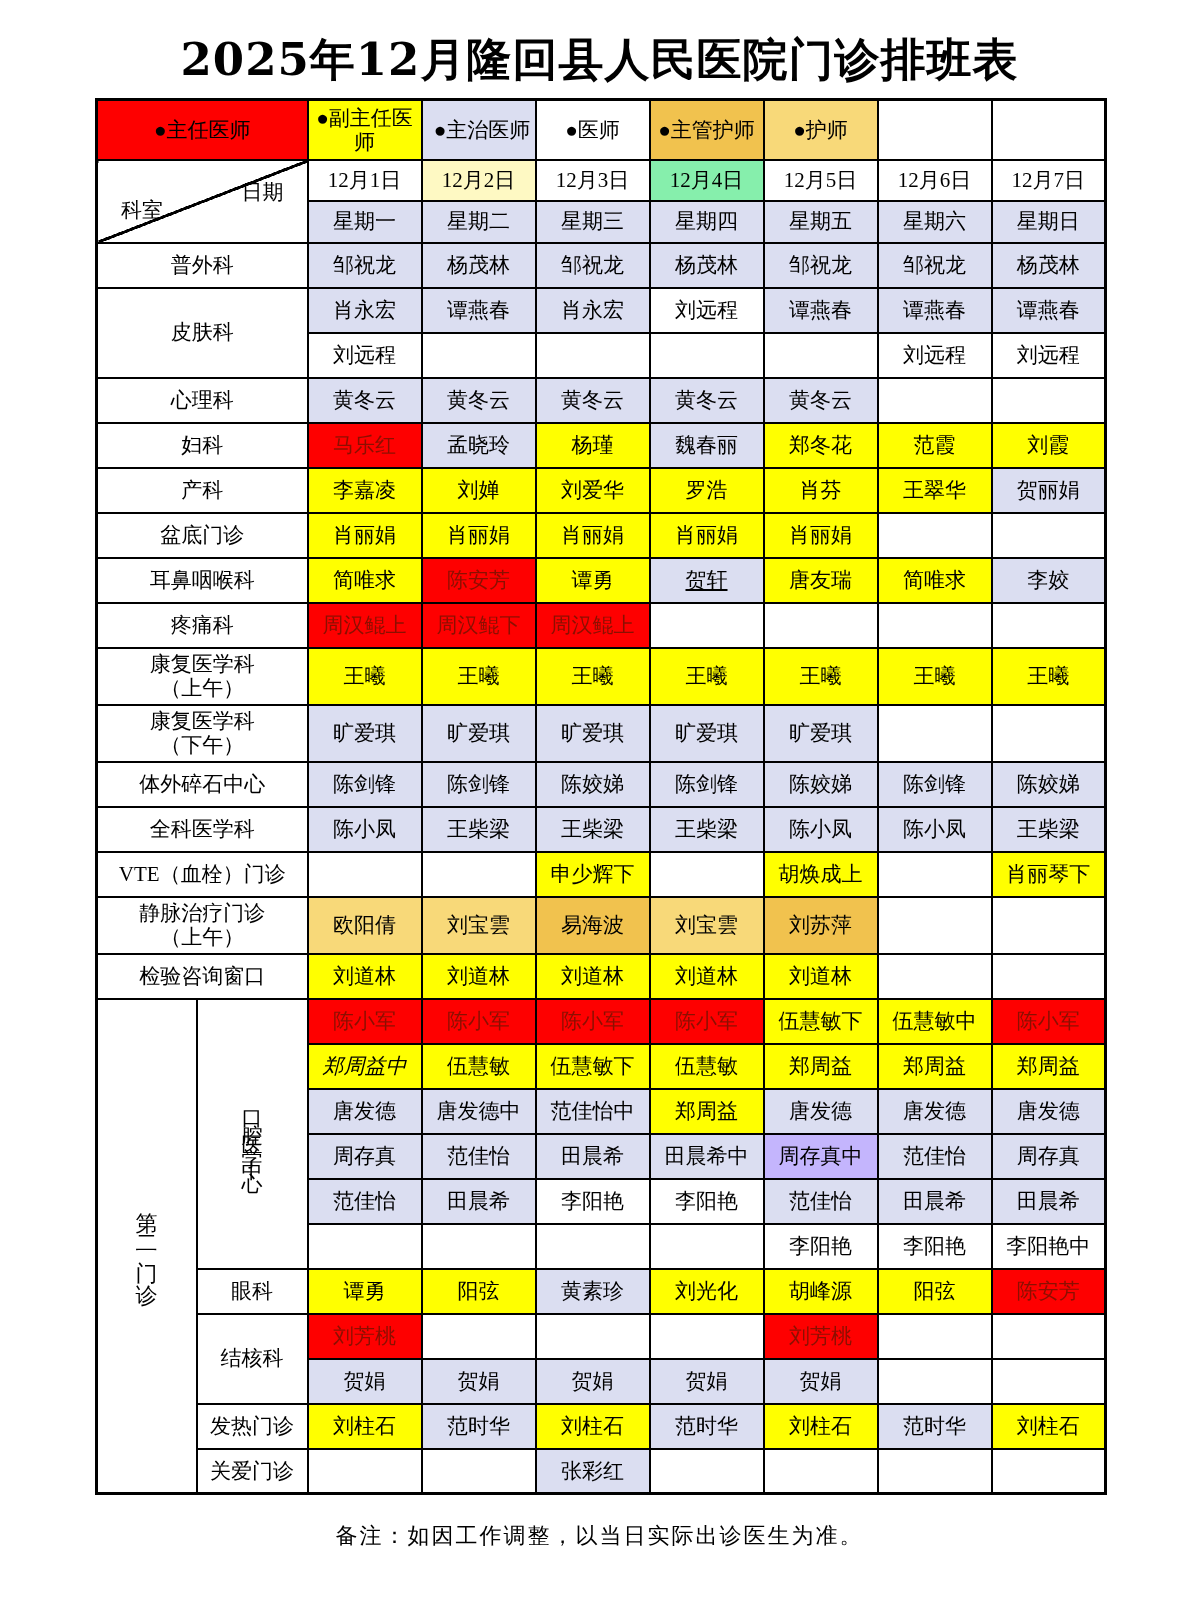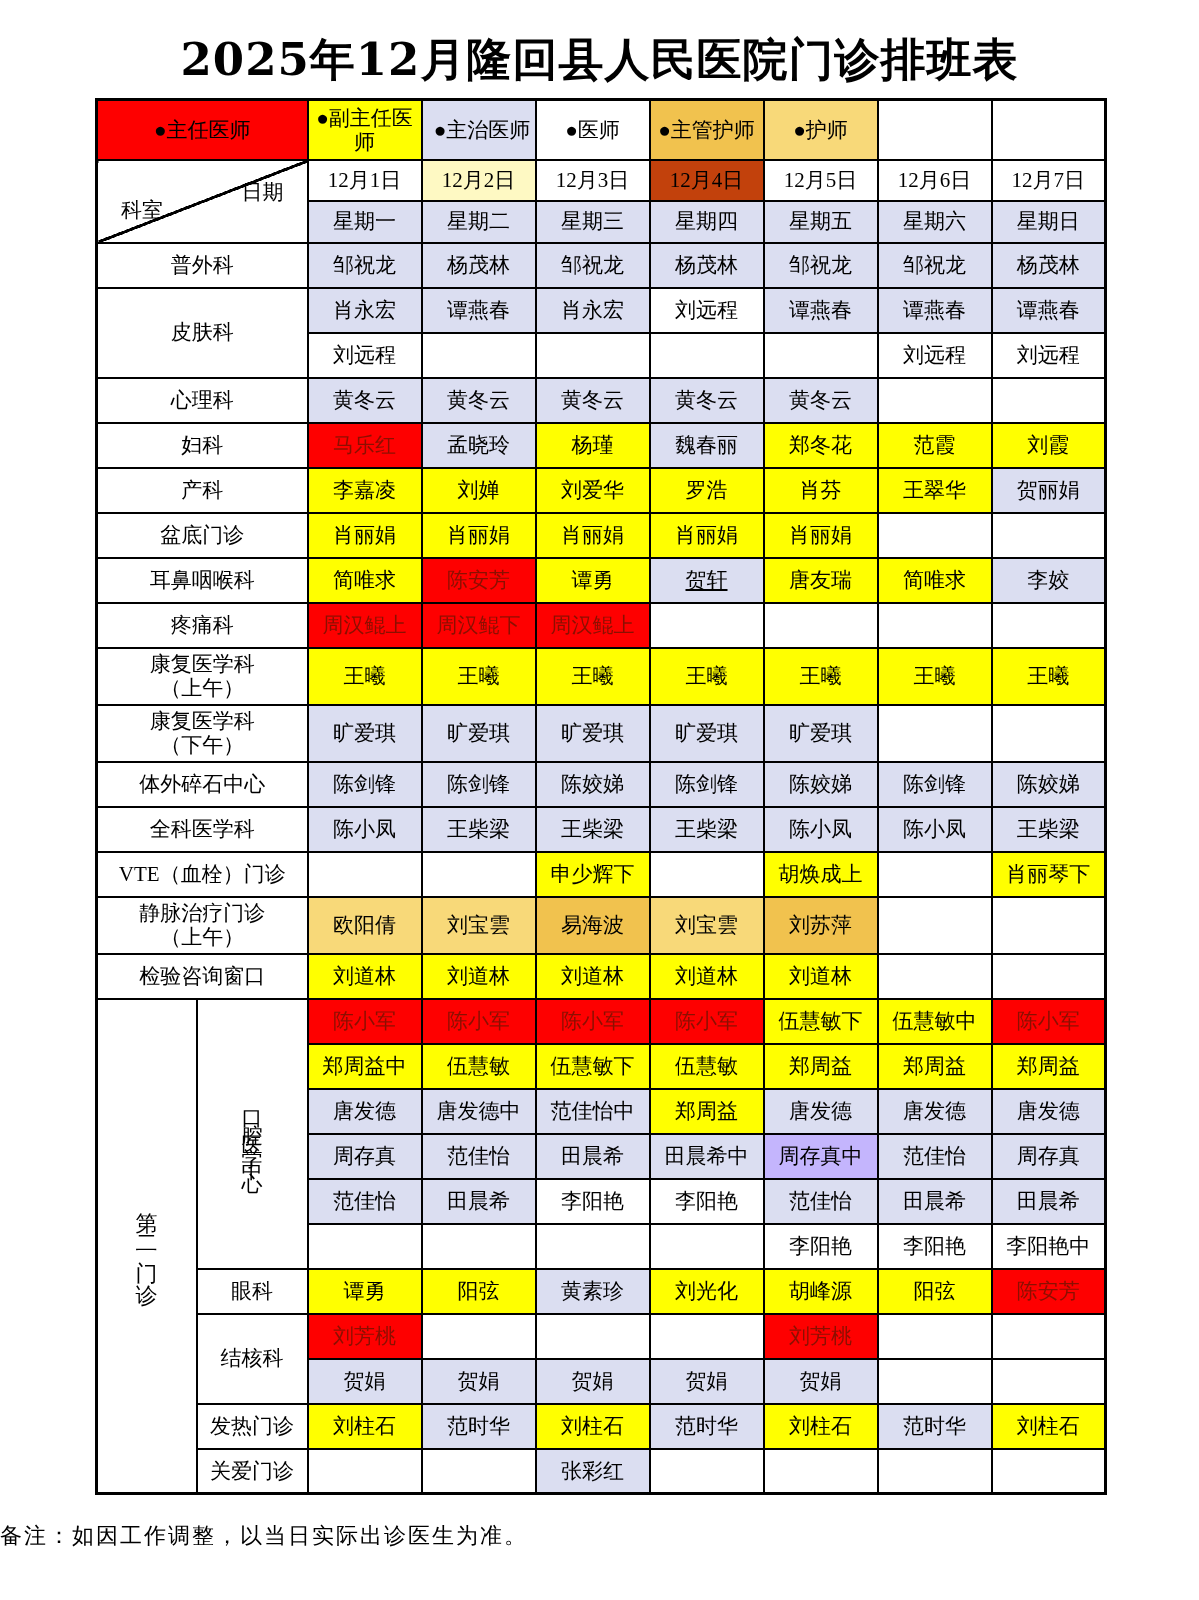--- a/index.html
+++ b/index.html
@@ -36,21 +36,21 @@
       #000 calc(50% + 1.5px), transparent calc(50% + 1.5px));
   }
   .corner .k{position:absolute;left:11%;top:46%;}
   .corner .r{position:absolute;right:11%;top:24%;}
   .vert{
     writing-mode:vertical-lr;text-orientation:upright;
     display:inline-block;letter-spacing:12px;
   }
   .vert-big{letter-spacing:24px;font-size:22px;}
   p.note{
-    font-size:22px;margin:26px 0 0 0;letter-spacing:2px;
+    text-align:center;font-size:22px;margin:26px 0 0 0;letter-spacing:2px;
   }
 </style>
 </head>
 <body>
 
 <h1>2025年12月隆回县人民医院门诊排班表</h1>
 
 <table>
   <colgroup>
     <col style="width:100px">
@@ -72,21 +72,21 @@
         <td class="legend-cell" style="background: rgb(241, 194, 78);">●主管护师</td>
         <td class="legend-cell" style="background: rgb(248, 217, 121);">●护师</td>
         <td class="legend-cell" style="background: rgb(255, 255, 255);"></td>
         <td class="legend-cell" style="background: rgb(255, 255, 255);"></td>
       </tr>
       <tr class="h-date">
         <td colspan="2" rowspan="2" class="corner"><span class="k">科室</span><span class="r">日期</span></td>
         <td style="background: rgb(255, 255, 255);">12月1日</td>
         <td style="background: #fef9c3;">12月2日</td>
         <td style="background: rgb(255, 255, 255);">12月3日</td>
-        <td style="background: #c2410c;">12月4日</td>
+        <td style="background: #86efac;">12月4日</td>
         <td style="background: rgb(255, 255, 255);">12月5日</td>
         <td style="background: rgb(255, 255, 255);">12月6日</td>
         <td style="background: rgb(255, 255, 255); font-family: Liberation Serif, serif;">12月7日</td>
       </tr>
       <tr class="h-week">
         <td style="background: rgb(219, 222, 241);">星期一</td>
         <td style="background: rgb(219, 222, 241);">星期二</td>
         <td style="background: rgb(219, 222, 241);">星期三</td>
         <td style="background: rgb(219, 222, 241);">星期四</td>
         <td style="background: rgb(219, 222, 241);">星期五</td>
@@ -260,21 +260,21 @@
         <td rowspan="6" class="dept"><span class="vert">口腔医学中心</span></td>
         <td class="red-name" style="background: rgb(254, 0, 0); color: rgb(139, 15, 0);">陈小军</td>
         <td class="red-name" style="background: rgb(254, 0, 0); color: rgb(139, 15, 0);">陈小军</td>
         <td class="red-name" style="background: rgb(254, 0, 0); color: rgb(139, 15, 0);">陈小军</td>
         <td class="red-name" style="background: rgb(254, 0, 0); color: rgb(139, 15, 0);">陈小军</td>
         <td style="background: rgb(255, 255, 0);">伍慧敏下</td>
         <td style="background: rgb(255, 255, 0);">伍慧敏中</td>
         <td class="red-name" style="background: rgb(254, 0, 0); color: rgb(139, 15, 0);">陈小军</td>
       </tr>
       <tr class="h-norm">
-        <td style="background: rgb(255, 255, 0);">郑周益中</td>
+        <td style="background: rgb(255, 255, 0); font-style: italic;">郑周益中</td>
         <td style="background: rgb(255, 255, 0);">伍慧敏</td>
         <td style="background: rgb(255, 255, 0);">伍慧敏下</td>
         <td style="background: rgb(255, 255, 0);">伍慧敏</td>
         <td style="background: rgb(255, 255, 0);">郑周益</td>
         <td style="background: rgb(255, 255, 0);">郑周益</td>
         <td style="background: rgb(255, 255, 0);">郑周益</td>
       </tr>
       <tr class="h-norm">
         <td style="background: rgb(219, 222, 241);">唐发德</td>
         <td style="background: rgb(219, 222, 241);">唐发德中</td>

